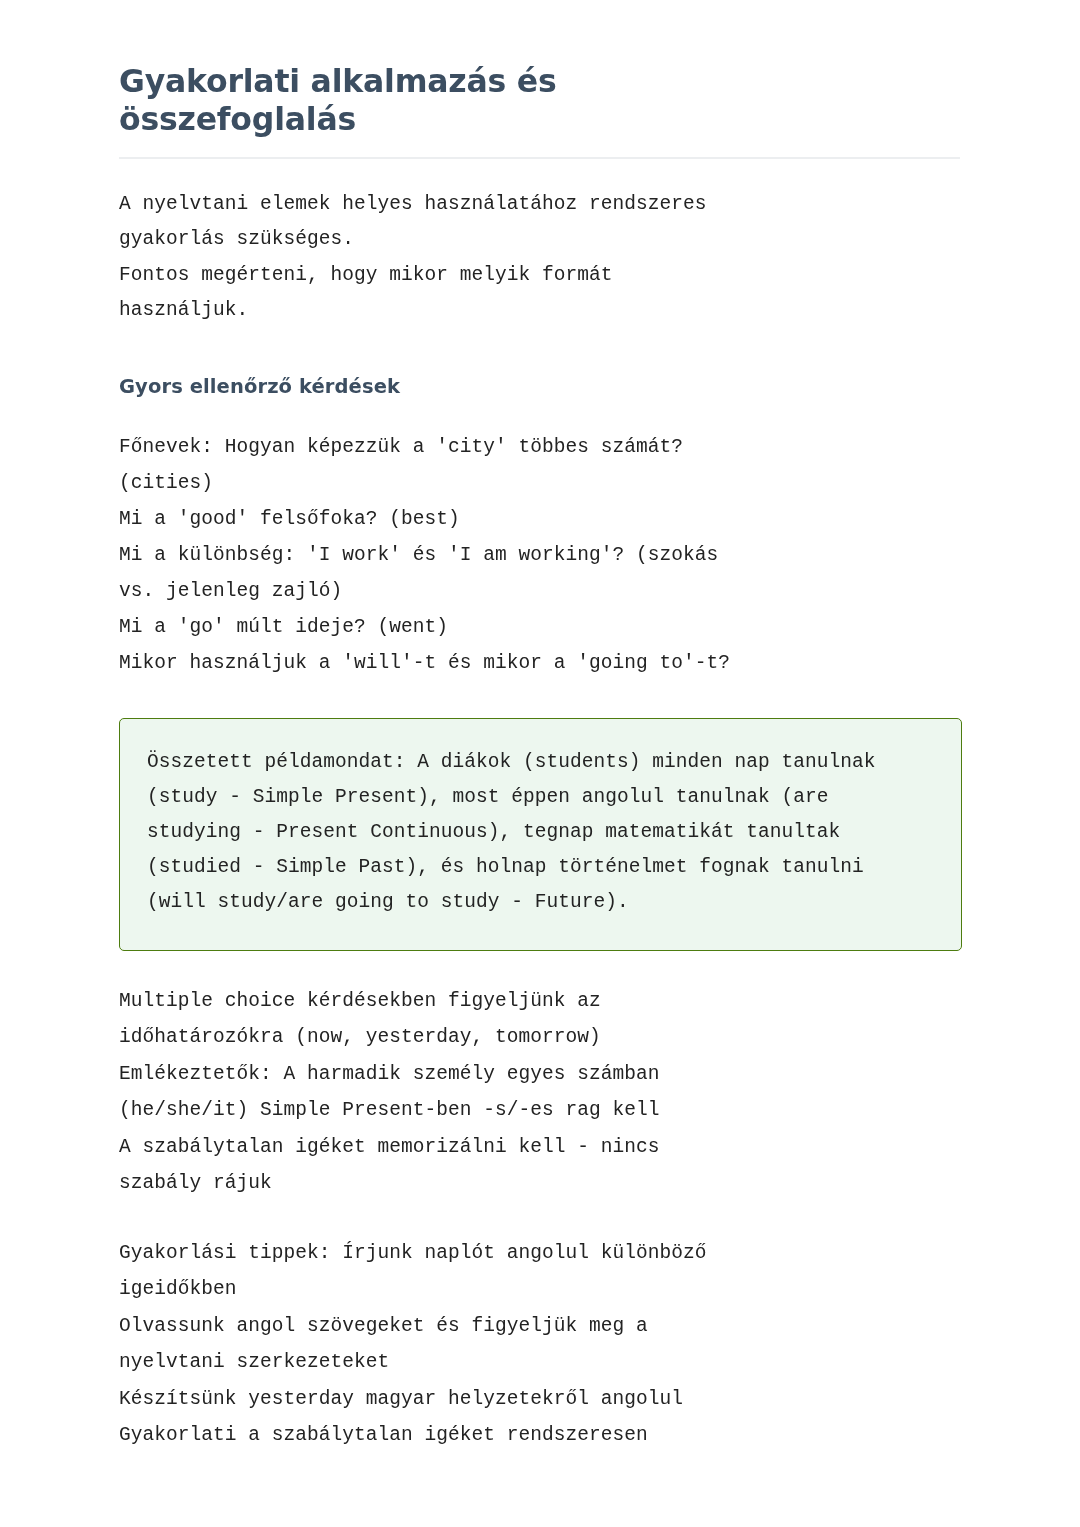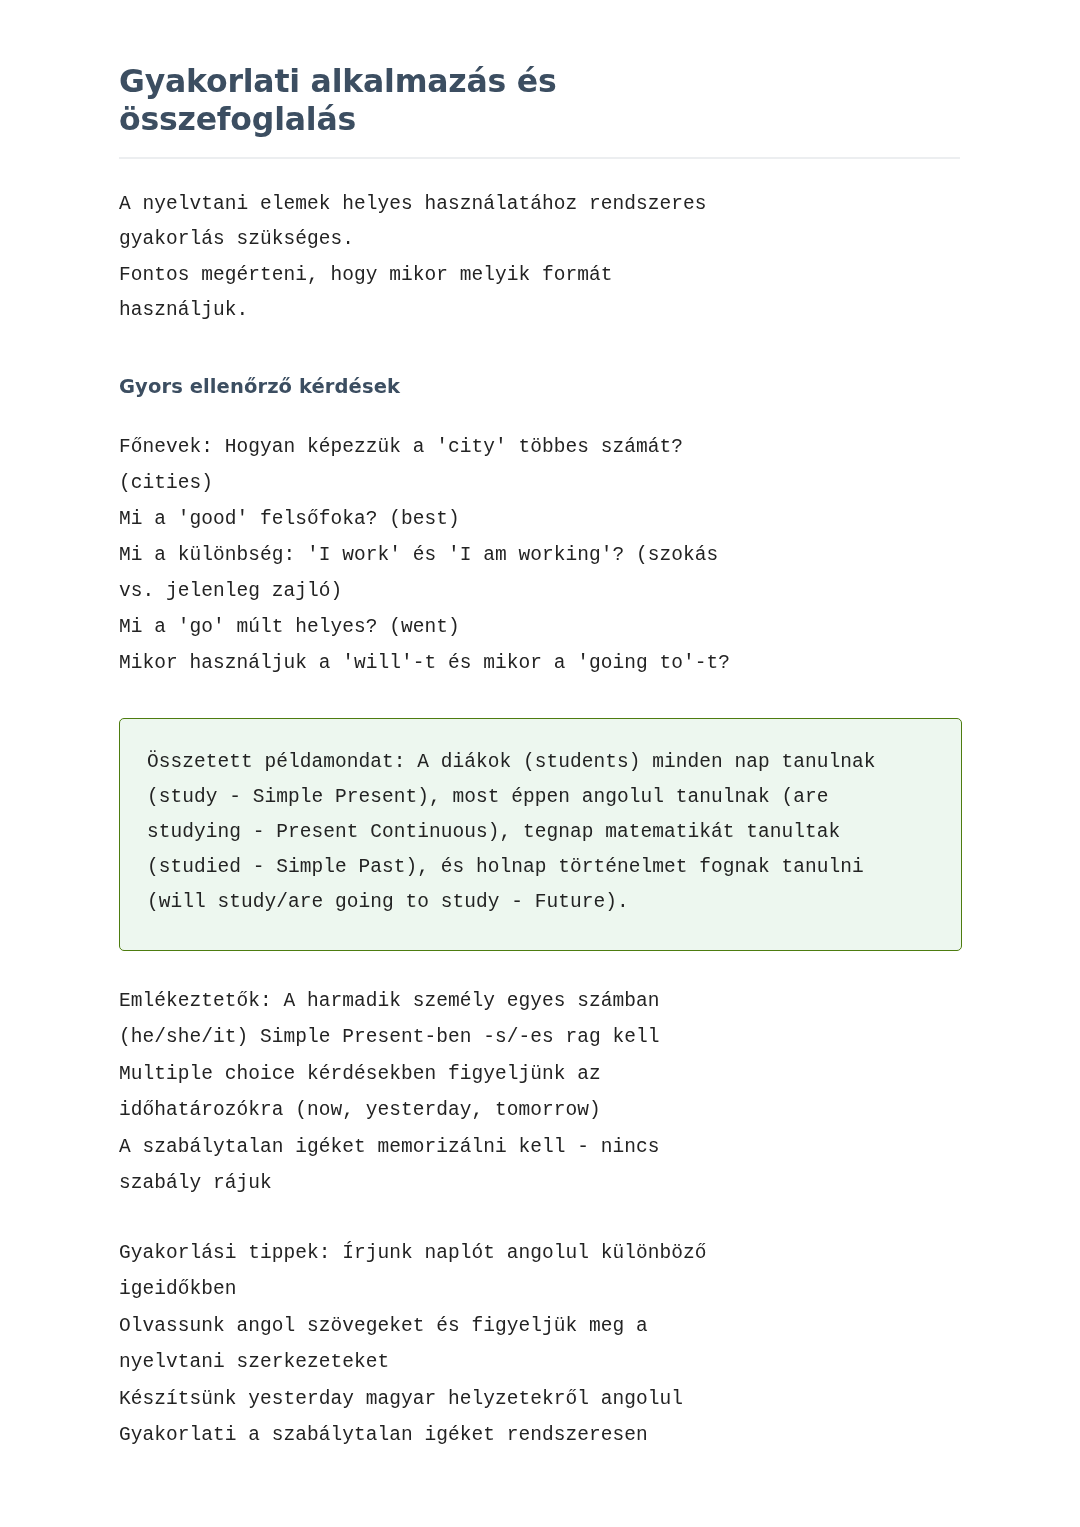--- a/index.html
+++ b/index.html
@@ -106,31 +106,31 @@
     <p class="para">A nyelvtani elemek helyes használatához rendszeres gyakorlás szükséges.</p>
     <p class="para">Fontos megérteni, hogy mikor melyik formát használjuk.</p>
   </div>
 
   <h2 class="subhead">Gyors ellenőrző kérdések</h2>
 
   <div class="body-block question-list">
     <p class="para">Főnevek: Hogyan képezzük a 'city' többes számát? (cities)</p>
     <p class="para">Mi a 'good' felsőfoka? (best)</p>
     <p class="para">Mi a különbség: 'I work' és 'I am working'? (szokás vs. jelenleg zajló)</p>
-    <p class="para">Mi a 'go' múlt helyes? (went)</p>
+    <p class="para">Mi a 'go' múlt ideje? (went)</p>
     <p class="para">Mikor használjuk a 'will'-t és mikor a 'going to'-t?</p>
   </div>
 
   <div class="callout">
     <p class="para">Összetett példamondat: A diákok (students) minden nap tanulnak (study - Simple Present), most éppen angolul tanulnak (are studying - Present Continuous), tegnap matematikát tanultak (studied - Simple Past), és holnap történelmet fognak tanulni (will study/are going to study - Future).</p>
   </div>
 
   <div class="body-block reminders">
+    <p class="para">Multiple choice kérdésekben figyeljünk az időhatározókra (now, yesterday, tomorrow)</p>
     <p class="para">Emlékeztetők: A harmadik személy egyes számban (he/she/it) Simple Present-ben -s/-es rag kell</p>
-    <p class="para">Multiple choice kérdésekben figyeljünk az időhatározókra (now, yesterday, tomorrow)</p>
     <p class="para">A szabálytalan igéket memorizálni kell - nincs szabály rájuk</p>
   </div>
 
   <div class="body-block tips">
     <p class="para">Gyakorlási tippek: Írjunk naplót angolul különböző igeidőkben</p>
     <p class="para">Olvassunk angol szövegeket és figyeljük meg a nyelvtani szerkezeteket</p>
     <p class="para">Készítsünk yesterday magyar helyzetekről angolul</p>
     <p class="para">Gyakorlati a szabálytalan igéket rendszeresen</p>
   </div>
 

